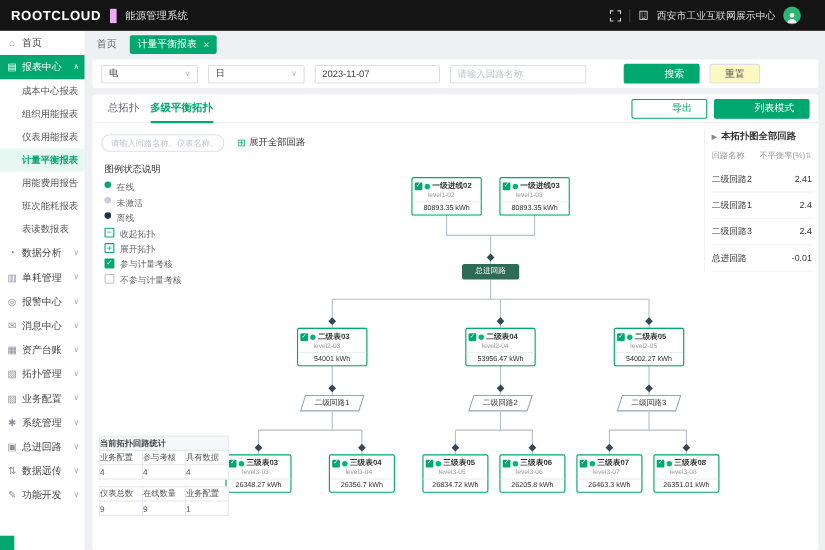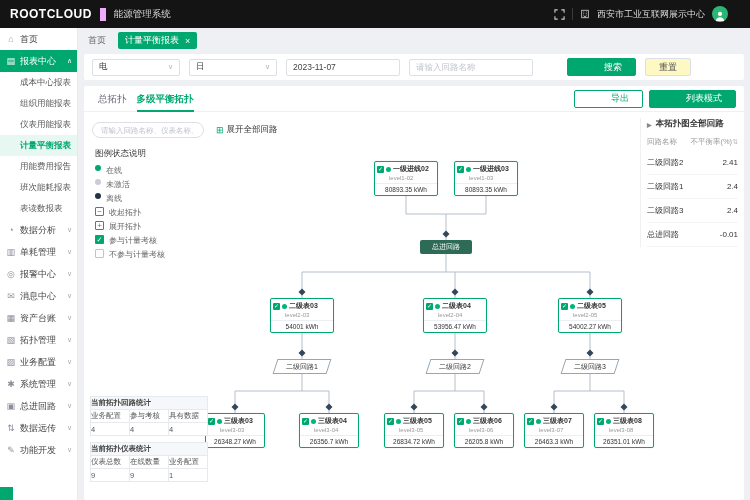--- a/index.html
+++ b/index.html
@@ -287,23 +287,20 @@
         </tr>
         <tr>
           <td>4</td>
           <td>4</td>
           <td>4</td>
         </tr>
       </tbody>
         </table>
       <table class="stat" style="top:356px;">
         <tbody>
-            <tr>
-              <td class="t" colspan="3">当前拓扑仪表统计</td>
-            </tr>
         <tr>
           <td>仪表总数</td>
           <td>在线数量</td>
           <td>业务配置</td>
         </tr>
         <tr>
           <td>9</td>
           <td>9</td>
           <td>1</td>
         </tr>

